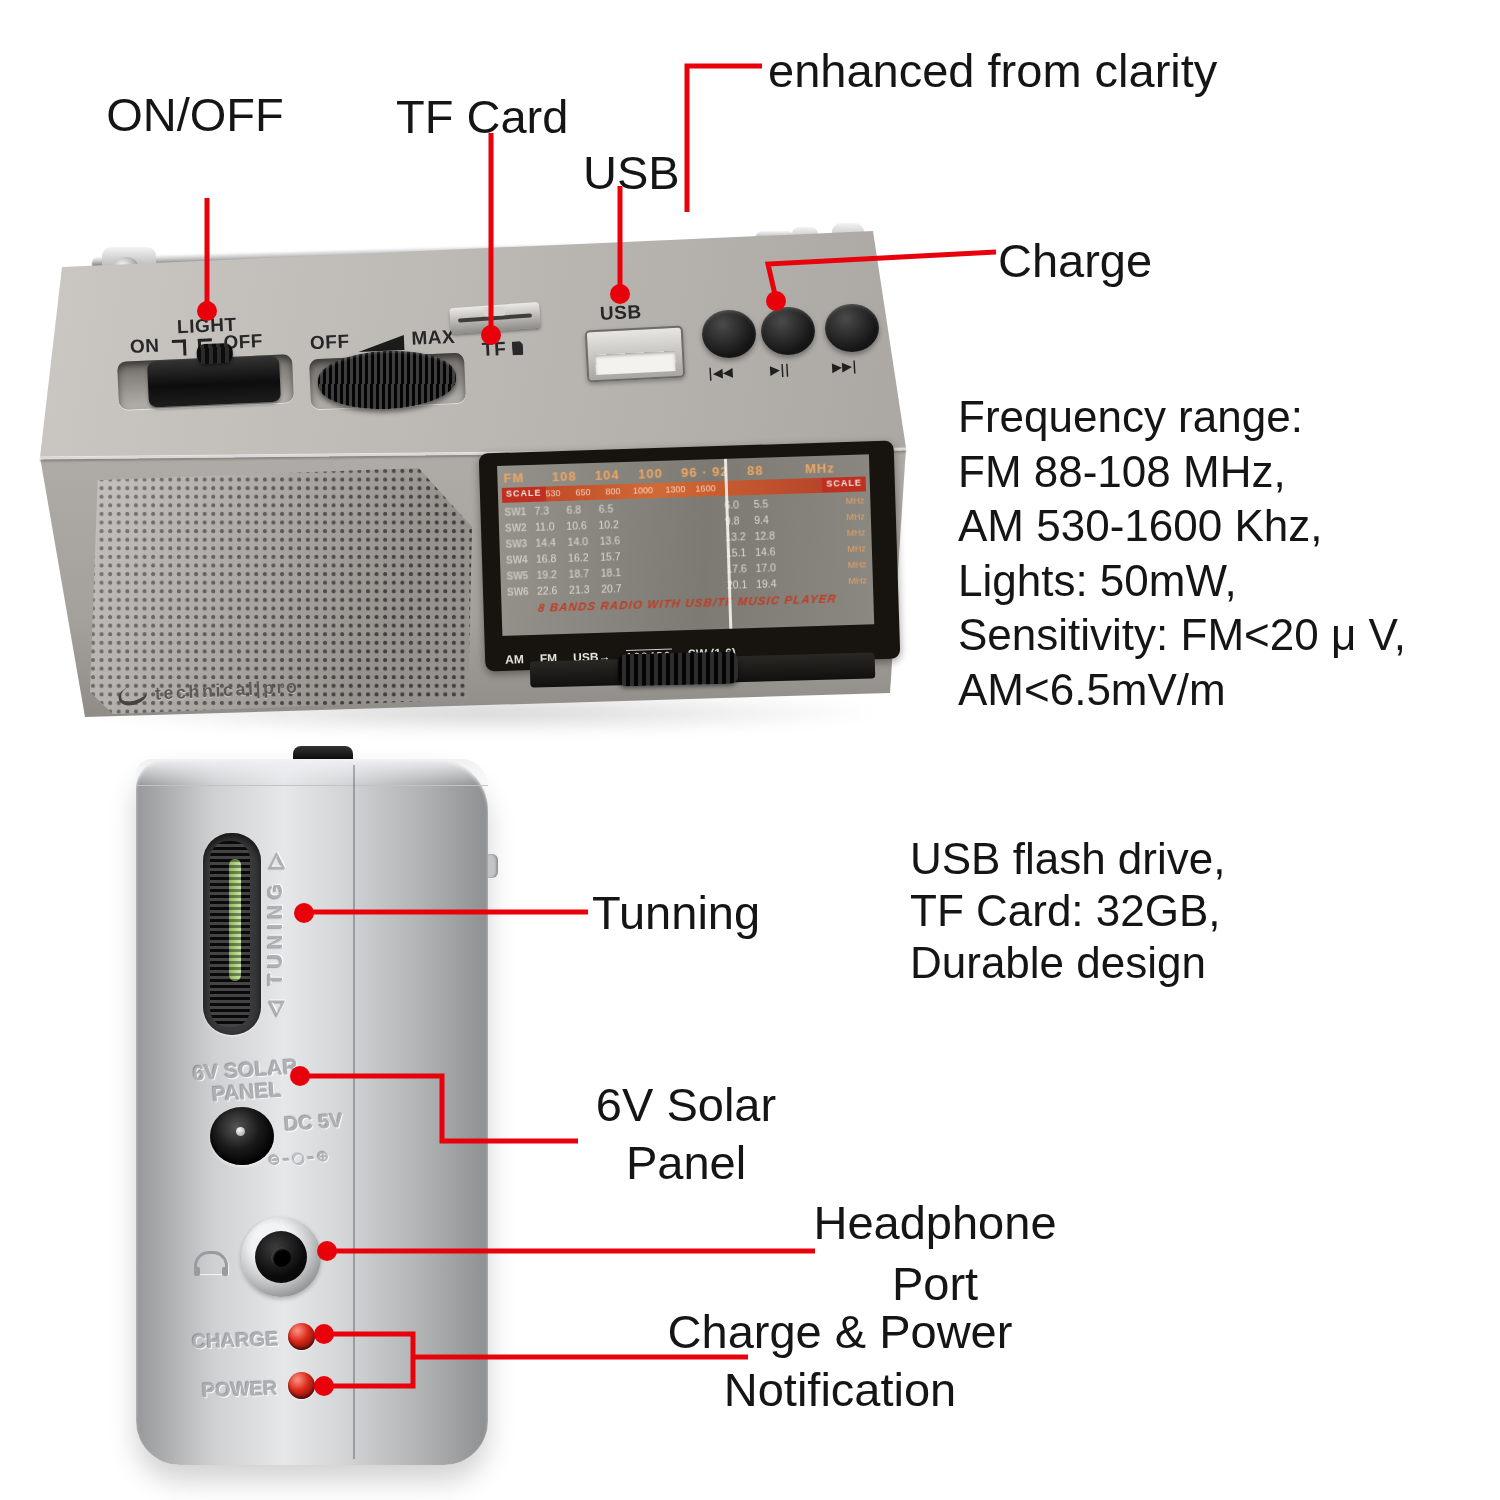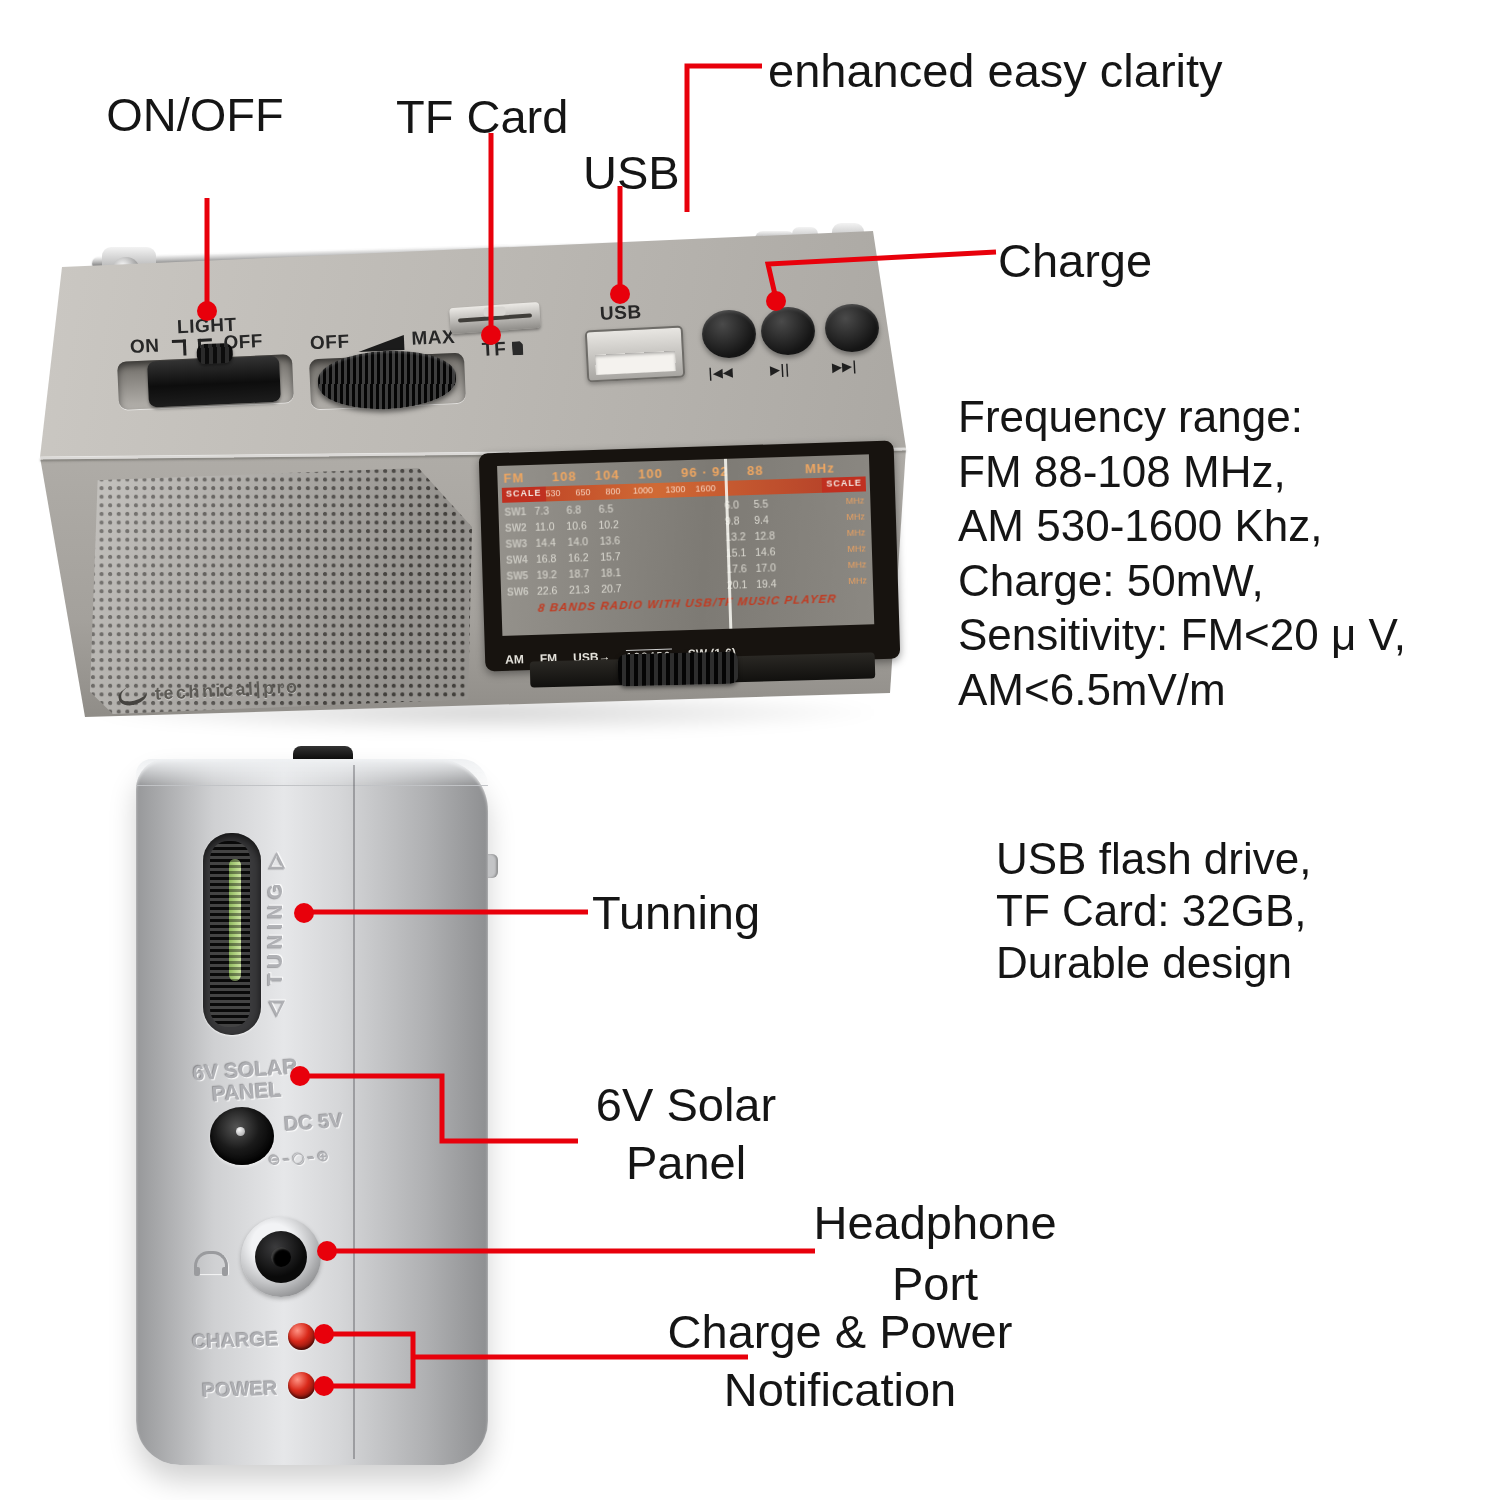--- a/index.html
+++ b/index.html
@@ -125,46 +125,46 @@
 <body>
 
 <div class="canvas">
 
   <div class="ann center" style="left:60px;top:86px;width:270px;">
     <div>ON/OFF</div>
   </div>
   <div class="ann" style="left:396px;top:88px;">TF Card</div>
   <div class="ann" style="left:583px;top:144px;">USB</div>
   <div class="ann" style="left:768px;top:42px;width:640px;">
-    <div>enhanced easy clarity</div>
+    <div>enhanced from clarity</div>
   </div>
   <div class="ann" style="left:998px;top:232px;">Charge</div>
   <div class="ann" style="left:592px;top:884px;">Tunning</div>
   <div class="ann center" style="left:556px;top:1076px;width:260px;">
     <div>6V Solar</div>
     <div>Panel</div>
   </div>
   <div class="ann center" style="left:610px;top:1303px;width:460px;">
     <div>Charge &amp; Power</div>
     <div>Notification</div>
   </div>
   <div class="ann center" style="left:770px;top:1192px;width:330px;line-height:61px;">
     <div>Headphone</div>
     <div>Port</div>
   </div>
 
   <div class="spec" style="left:958px;top:390px;line-height:54.5px;">
     <div>Frequency range:</div>
     <div>FM 88-108 MHz,</div>
     <div>AM 530-1600 Khz,</div>
-    <div>Charge: 50mW,</div>
+    <div>Lights: 50mW,</div>
     <div>Sensitivity: FM&lt;20 μ V,</div>
     <div>AM&lt;6.5mV/m</div>
   </div>
-  <div class="spec" style="left:996px;top:833px;line-height:52px;">
+  <div class="spec" style="left:910px;top:833px;line-height:52px;">
     <div>USB flash drive,</div>
     <div>TF Card: 32GB,</div>
     <div>Durable design</div>
   </div>
 
   <div id="radio-top">
     <div class="shadow-top"></div>
 
     <div class="antenna-rod" style="left:62px;top:26px;width:420px;transform:rotate(-1.6deg);"></div>
     <div class="antenna-rod" style="left:460px;top:18px;width:220px;height:11px;transform:rotate(-1.4deg);"></div>

